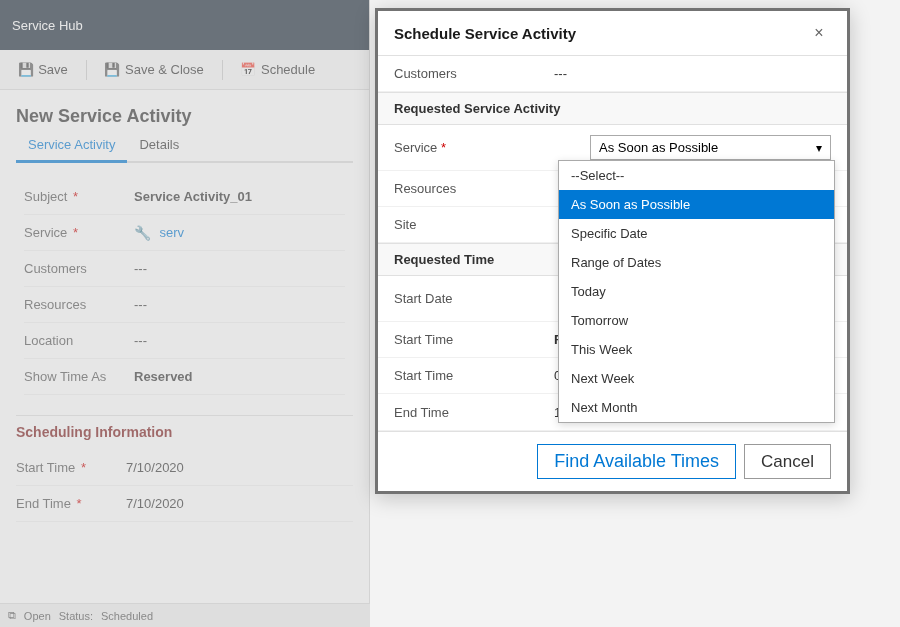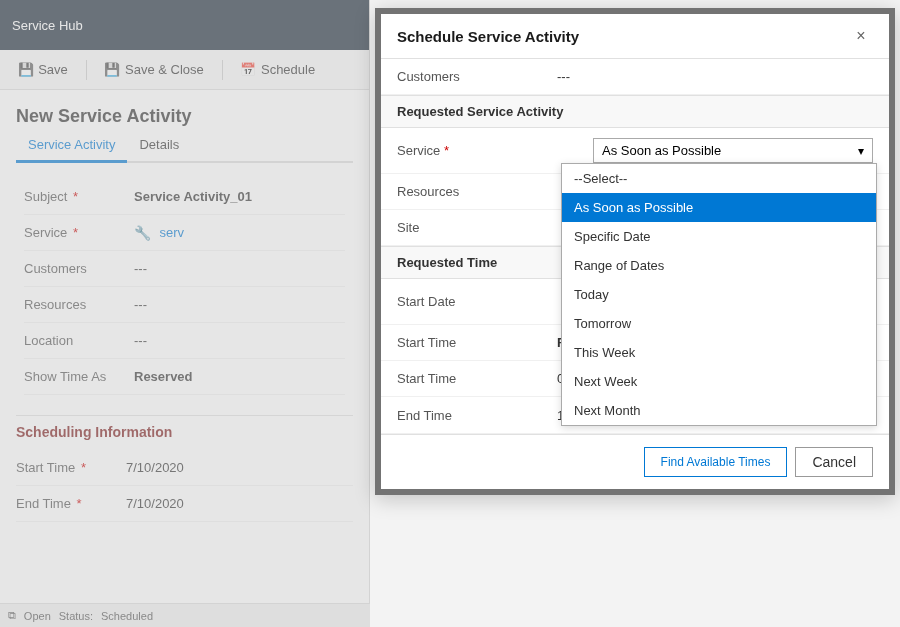--- a/index.html
+++ b/index.html
@@ -168,23 +168,23 @@
       height: 627px;
       background: rgba(200, 200, 200, 0.45);
       z-index: 5;
     }
 
     
     .modal {
       position: absolute;
       top: 8px;
       left: 375px;
-      width: 520px;
-      background: #fff;
-      border: 6px solid #737373;
+      width: 475px;
+      background: #fff;
+      border: 3px solid #737373;
       box-shadow: 0 4px 20px rgba(0,0,0,0.2);
       z-index: 10;
     }
 
     .modal-titlebar {
       background: #fff;
       border-bottom: 1px solid #e0e0e0;
       padding: 10px 16px;
       display: flex;
       align-items: center;
@@ -299,30 +299,30 @@
       border-top: 1px solid #e0e0e0;
       background: #fff;
     }
 
     .btn-primary {
       background: #fff;
       border: 1px solid #0078d4;
       color: #0078d4;
       padding: 6px 16px;
       cursor: pointer;
-      font-size: 12px;
+      font-size: 18px;
     }
 
     .btn-secondary {
       background: #fff;
       border: 1px solid #999;
       color: #333;
       padding: 6px 16px;
       cursor: pointer;
-      font-size: 14px;
+      font-size: 17px;
     }
 
     .chevron-down::after {
       content: '▾';
       font-size: 12px;
     }
 
     .service-icon {
       color: #0078d4;
       font-size: 14px;

